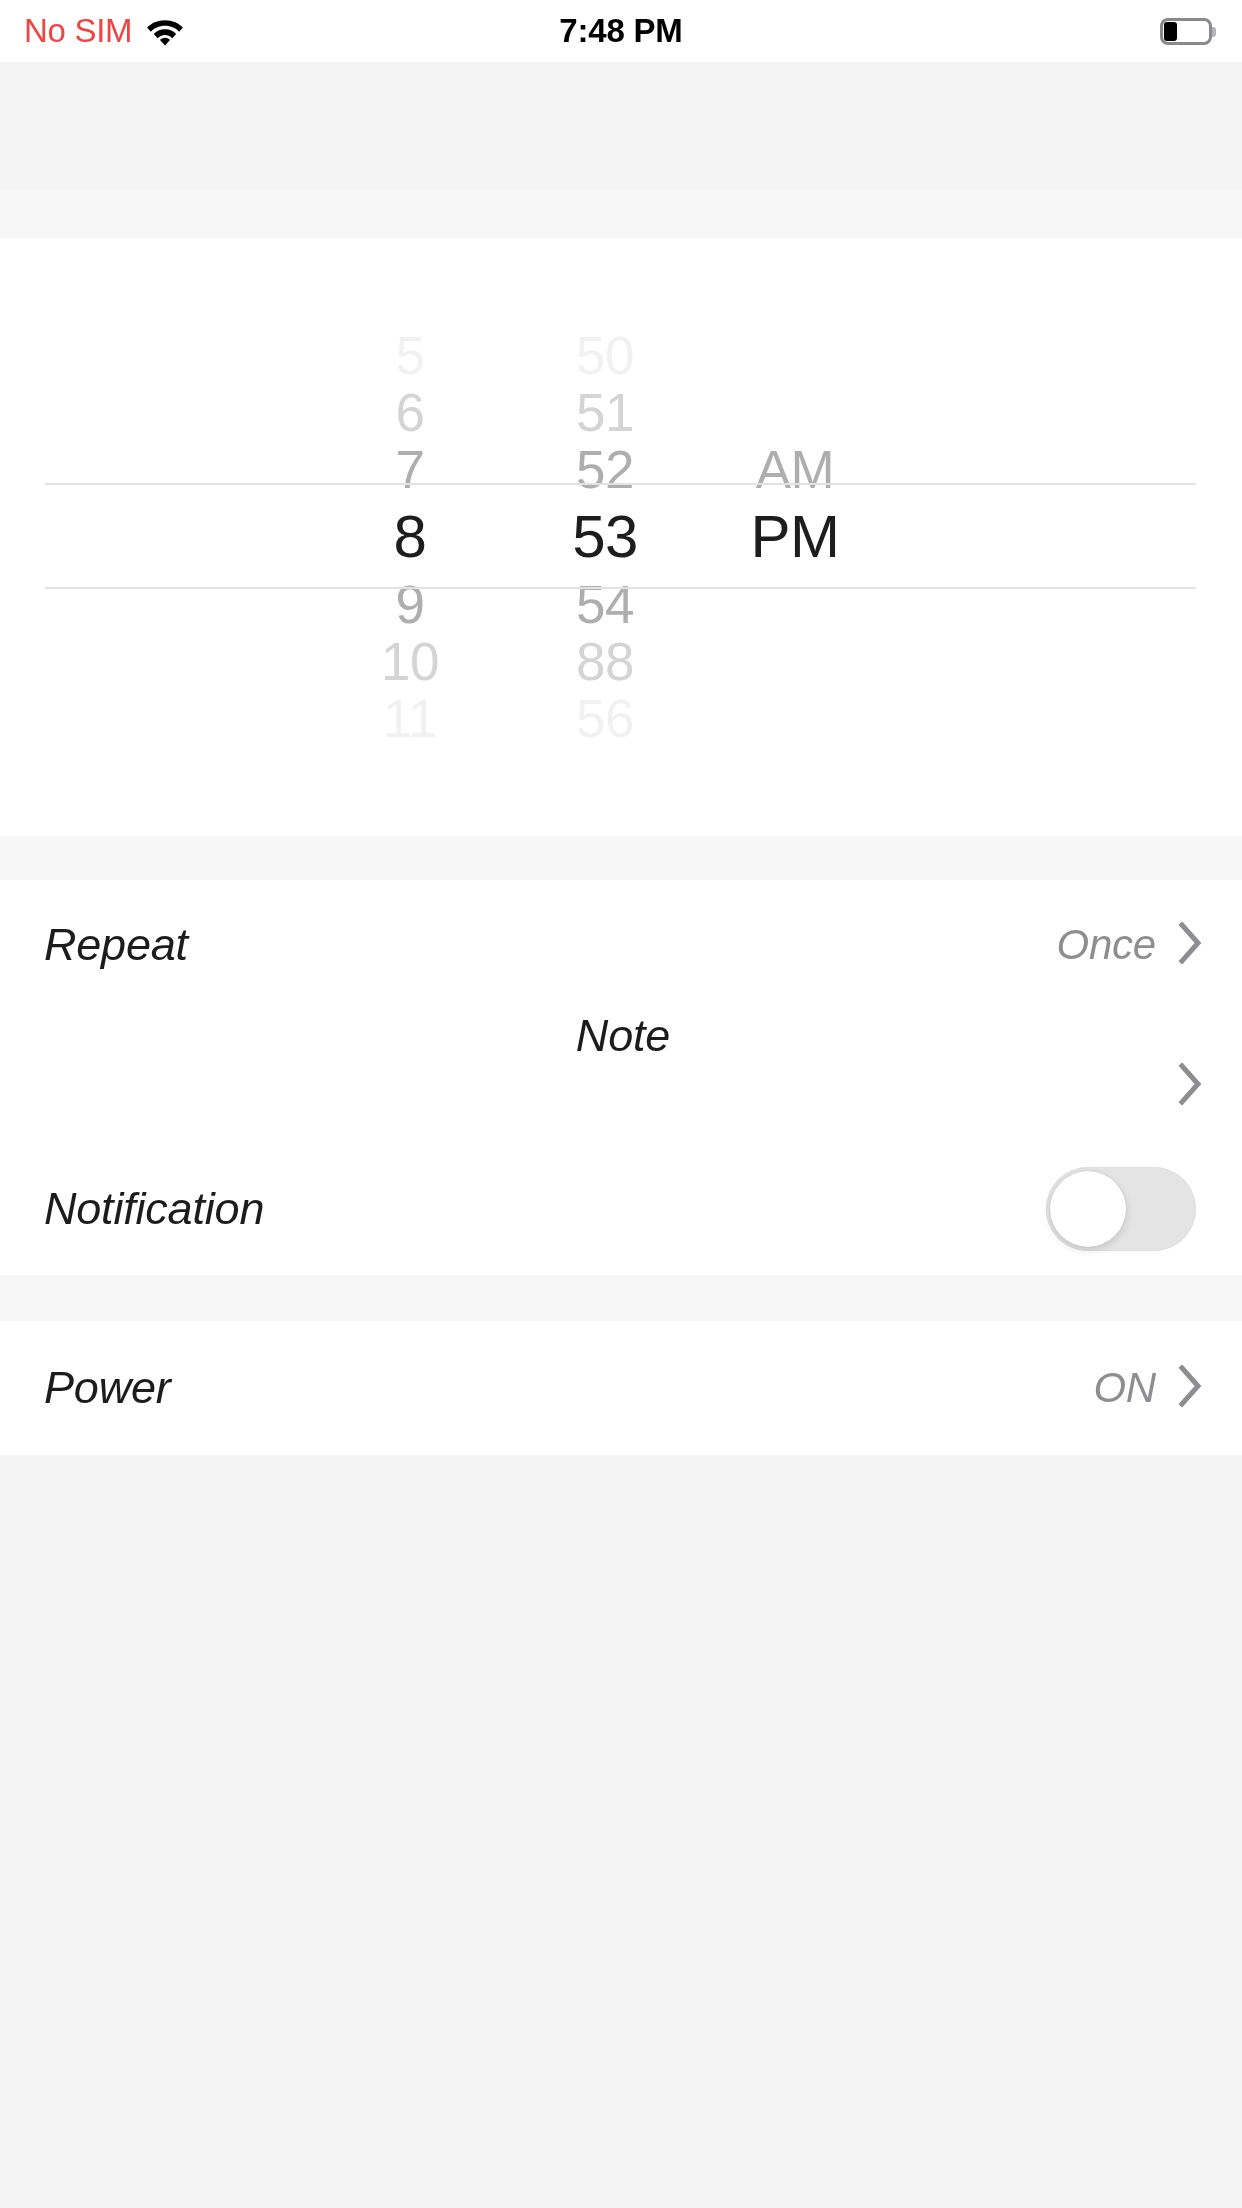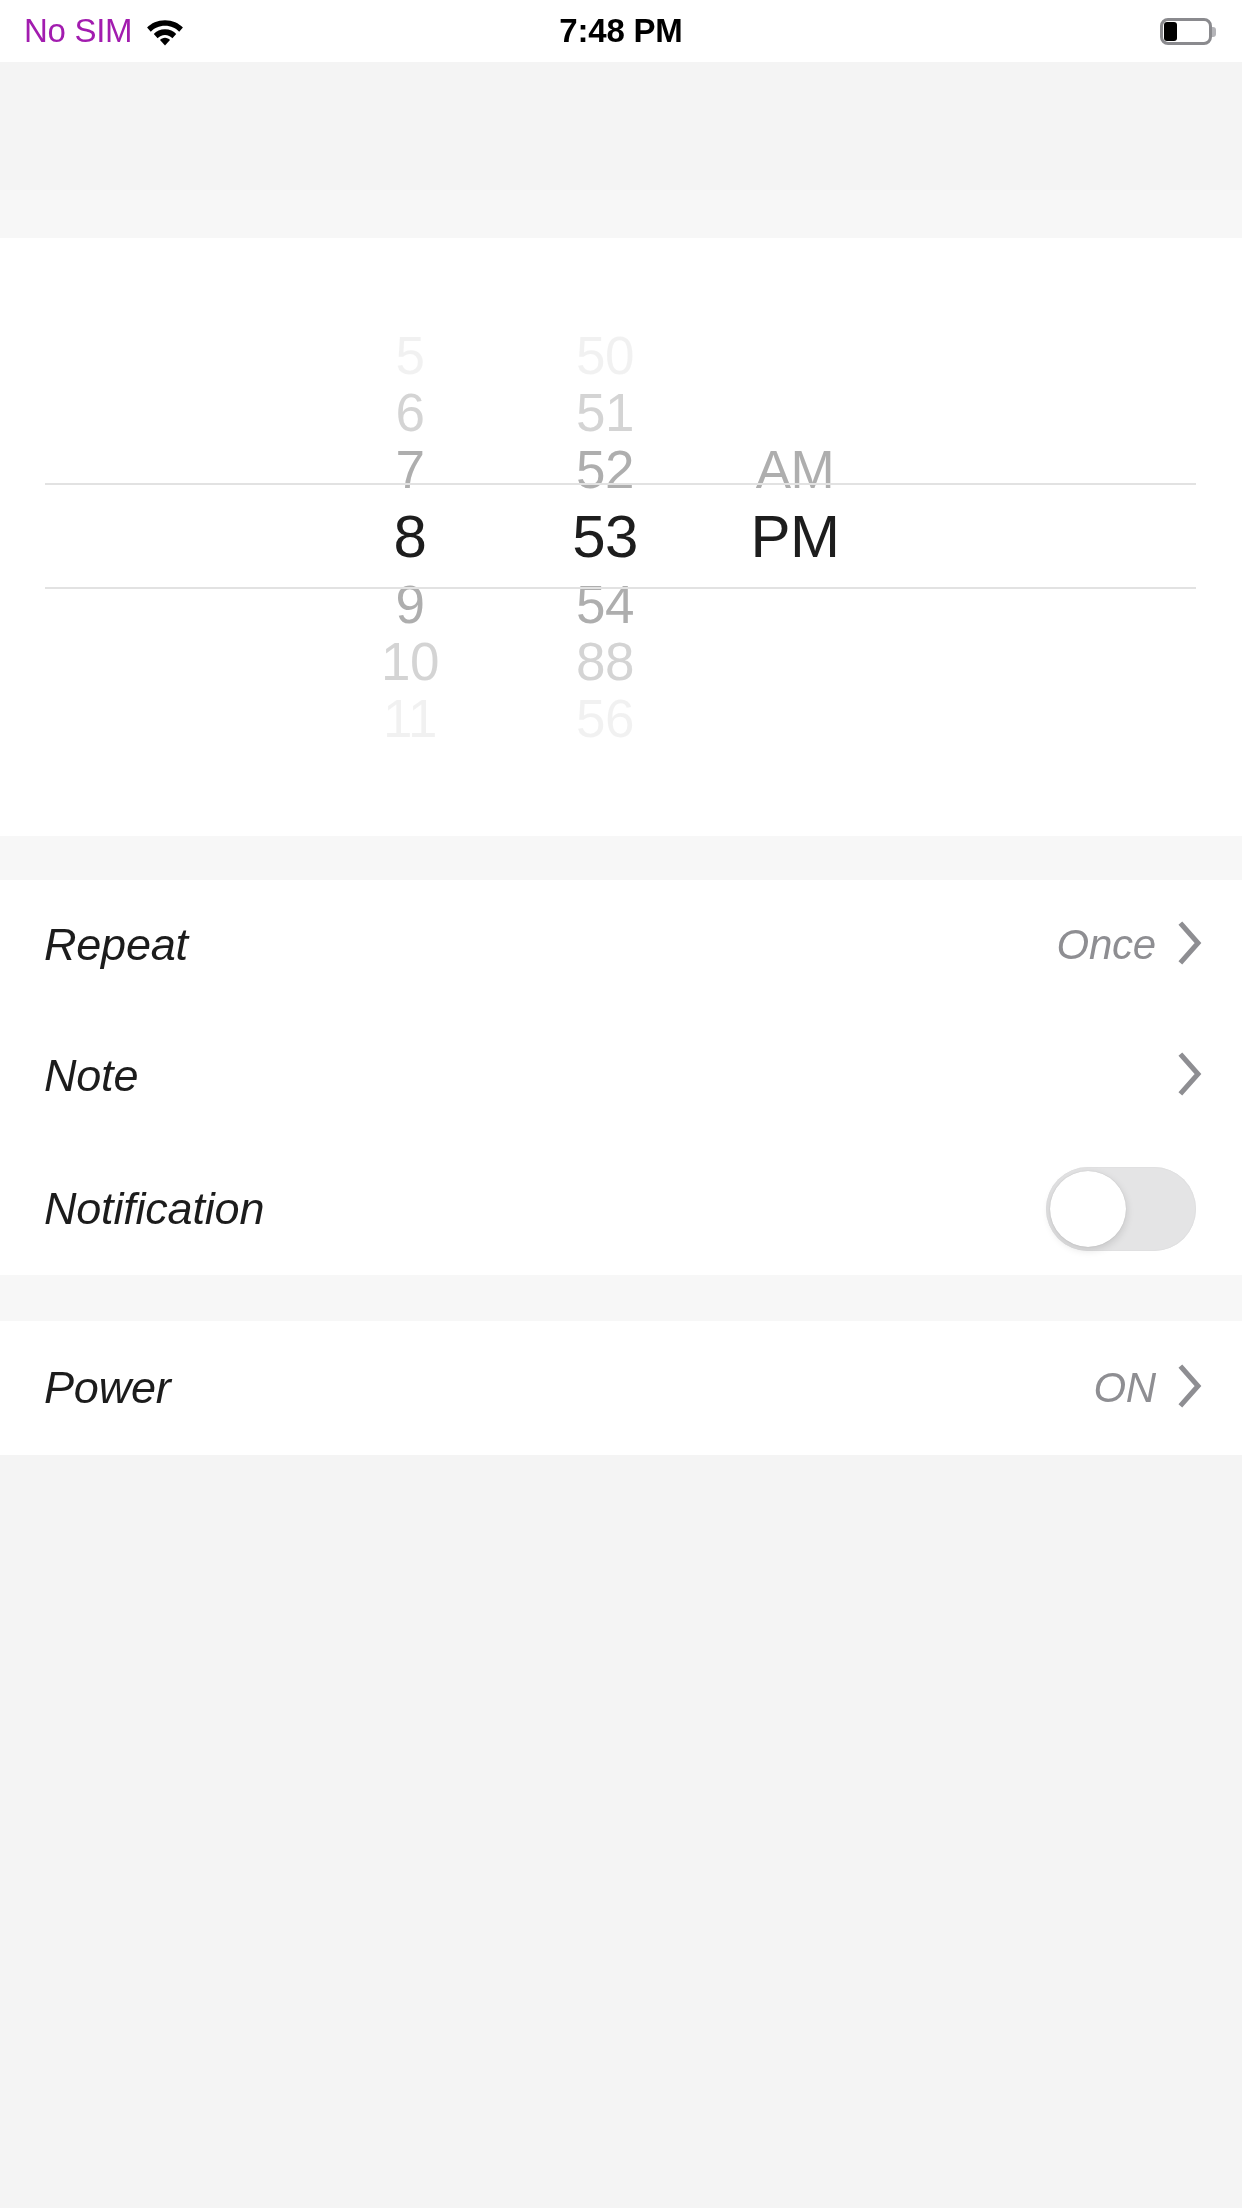--- a/index.html
+++ b/index.html
@@ -12,21 +12,21 @@
   }
   .screen { position:relative; width:1242px; height:2208px; background:#f4f4f4; }
 
   
   .statusbar {
     position:absolute; top:0; left:0; width:1242px; height:62px;
     background:#ffffff;
     display:flex; align-items:center;
   }
   .sb-left { position:absolute; left:24px; top:0; height:62px; display:flex; align-items:center; gap:14px; }
-  .sb-carrier { font-size:33px; color:#a21caf; letter-spacing:-0.3px; font-weight:400; }
+  .sb-carrier { font-size:33px; color:#ef4444; letter-spacing:-0.3px; font-weight:400; }
   .sb-center {
     position:absolute; left:0; width:1242px; top:0; height:62px;
     display:flex; align-items:center; justify-content:center;
   }
   .sb-time { font-size:33px; color:#000; font-weight:600; letter-spacing:-0.2px; }
   .sb-right { position:absolute; right:26px; top:0; height:62px; display:flex; align-items:center; }
   .wifi { width:38px; height:30px; display:block; }
   .battery { position:relative; width:56px; height:27px; }
   .battery .shell {
     position:absolute; left:0; top:0; width:52px; height:27px;
@@ -201,21 +201,21 @@
       <span class="row-right">
         <span class="row-value">Once</span>
         <span class="chev">
           <svg viewBox="0 0 24 44" width="24" height="44">
             <polyline points="4,4 20,22 4,40" fill="none" stroke="#8e8e92" stroke-width="5" stroke-linecap="square"></polyline>
           </svg>
         </span>
       </span>
     </div>
 
-    <div class="row" style="height:132px;">
+    <div class="row" style="height:132px;flex-direction:column;">
       <span class="row-label">Note</span>
       <span class="row-right">
         <span class="row-value"></span>
         <span class="chev">
           <svg viewBox="0 0 24 44" width="24" height="44">
             <polyline points="4,4 20,22 4,40" fill="none" stroke="#8e8e92" stroke-width="5" stroke-linecap="square"></polyline>
           </svg>
         </span>
       </span>
     </div>

